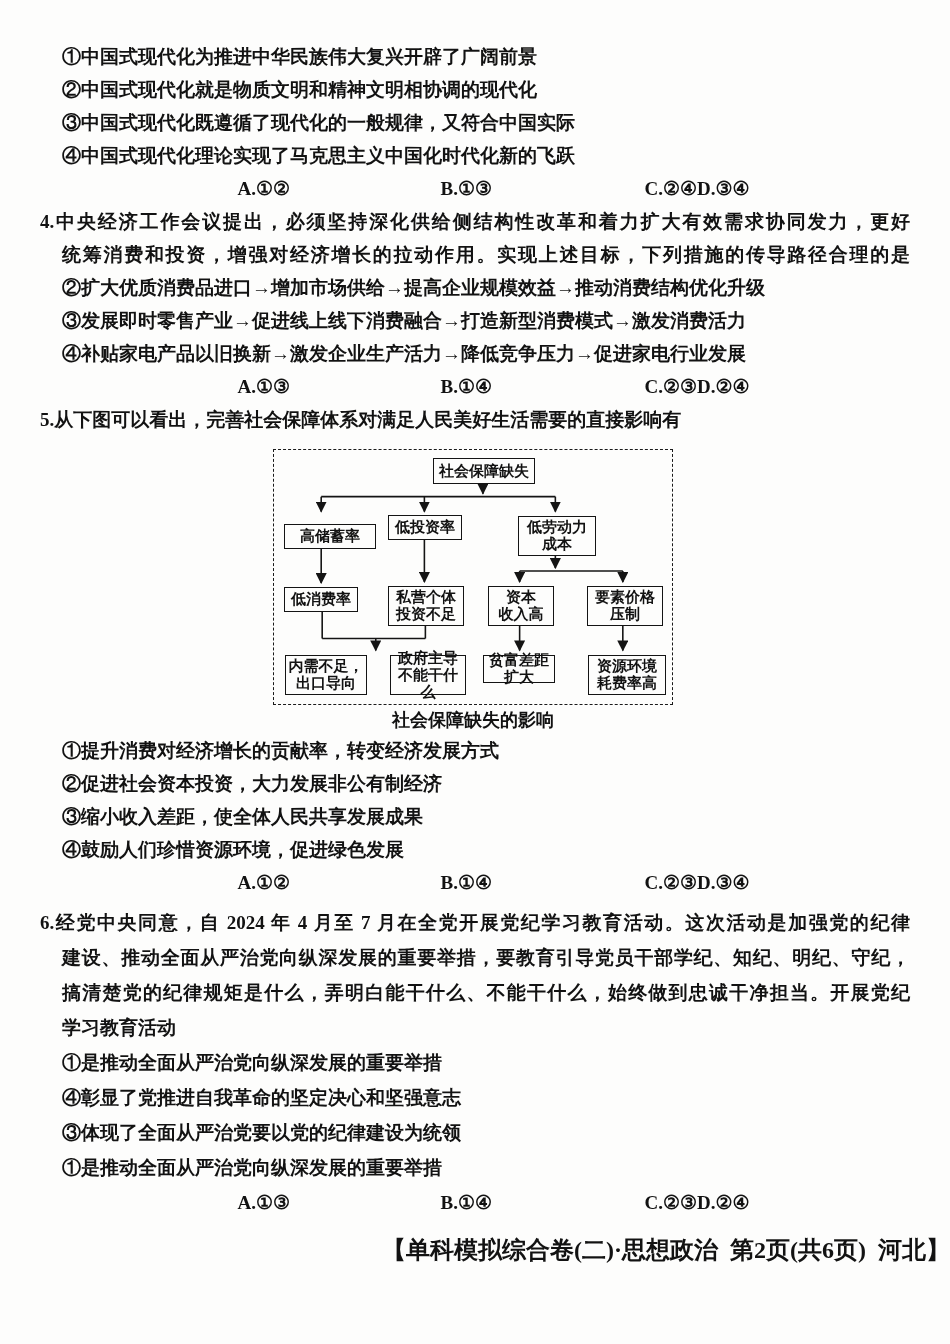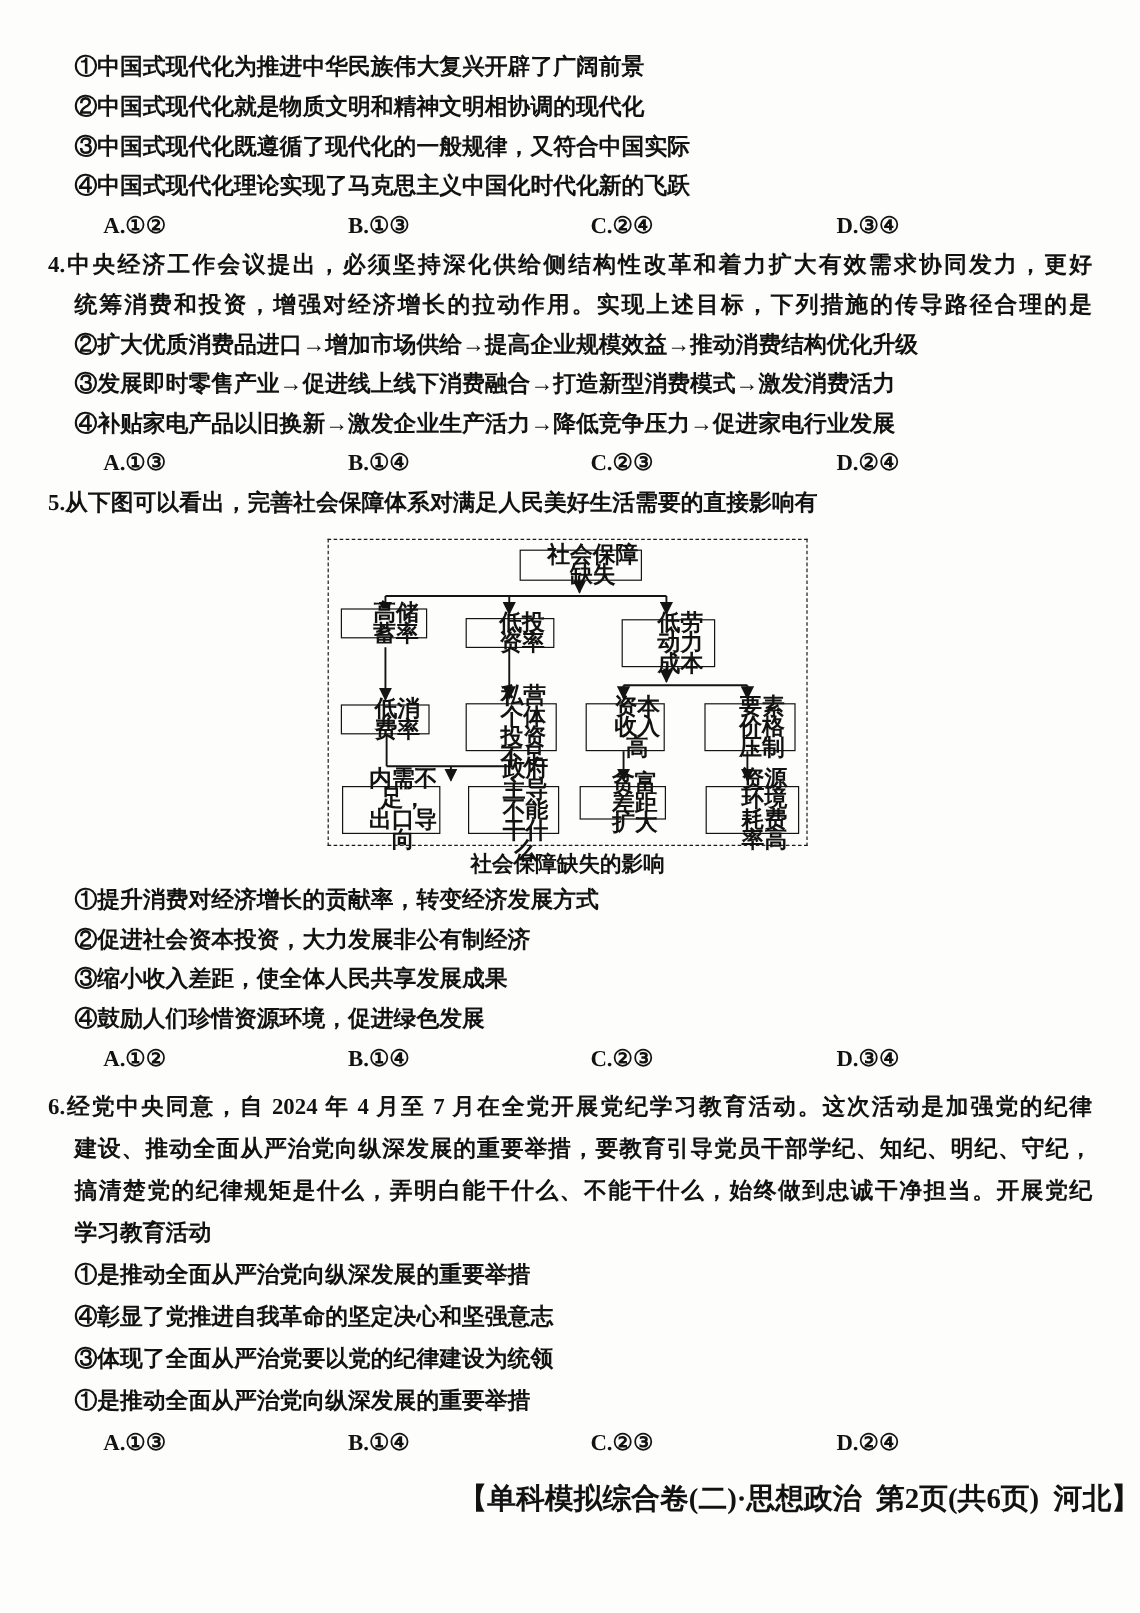--- a/index.html
+++ b/index.html
@@ -16,21 +16,21 @@
     overflow:hidden;
     padding-top:40px;
     box-sizing:border-box;
   }
   .block{margin:0 40px;}
   .line{line-height:33px;white-space:nowrap;}
   .indent{padding-left:22px;}
   .opt{padding-left:22px;}
   .justify{text-align:justify;text-align-last:justify;text-justify:inter-character;white-space:normal;}
   .answers{display:flex;padding-left:46px;line-height:33px;}
-  .answers span{display:inline-block;}
+  .answers span{display:inline-block;text-align:right;}
   .answers span:nth-child(1){width:204px;}
   .answers span:nth-child(2){width:202px;}
   .answers span:nth-child(3){width:205px;}
   .q6 .line{line-height:35px;}
   .q6 .answers{line-height:35px;}
   .q6{margin-top:6px;}
 
   
   .diagram{
     position:relative;
@@ -41,23 +41,22 @@
     box-sizing:border-box;
   }
   .diagram svg{position:absolute;left:0;top:0;width:100%;height:100%;}
   .node{
     position:absolute;
     box-sizing:border-box;
     border:1.7px solid #141414;
     background:#fdfdfc;
     display:flex;align-items:center;justify-content:center;
     text-align:center;
-    font-size:19px;line-height:17px;
+    font-size:15px;line-height:17px;
     white-space:pre-line;
-    padding-left:20px;
   }
   .caption{
     margin-left:233px;width:400px;
     text-align:center;
     line-height:28px;margin-top:1px;
     font-size:18px;
   }
   .footer{
     margin-top:16px;
     text-align:right;
@@ -122,21 +121,21 @@
           <path d="M351,122 V133" marker-end="url(#arw)"></path>
           <path d="M48,162 V190"></path>
           <path d="M152,176 V190"></path>
           <path d="M48,190 H152"></path>
           <path d="M102,190 V202" marker-end="url(#arw)"></path>
           <path d="M247,176 V202" marker-end="url(#arw)"></path>
           <path d="M351,176 V202" marker-end="url(#arw)"></path>
         </g>
       </svg>
       <div class="node" style="left:159px;top:8px;width:102px;height:26px;">社会保障缺失</div>
-      <div class="node" style="left:10px;top:57px;width:72px;height:25px;">高储蓄率</div>
+      <div class="node" style="left:10px;top:74px;width:92px;height:25px;">高储蓄率</div>
       <div class="node" style="left:114px;top:65px;width:74px;height:25px;">低投资率</div>
       <div class="node" style="left:244px;top:66px;width:78px;height:40px;">低劳动力
 成本</div>
       <div class="node" style="left:10px;top:137px;width:74px;height:25px;">低消费率</div>
       <div class="node" style="left:114px;top:136px;width:76px;height:40px;">私营个体
 投资不足</div>
       <div class="node" style="left:214px;top:136px;width:66px;height:40px;">资本
 收入高</div>
       <div class="node" style="left:313px;top:136px;width:76px;height:40px;">要素价格
 压制</div>

